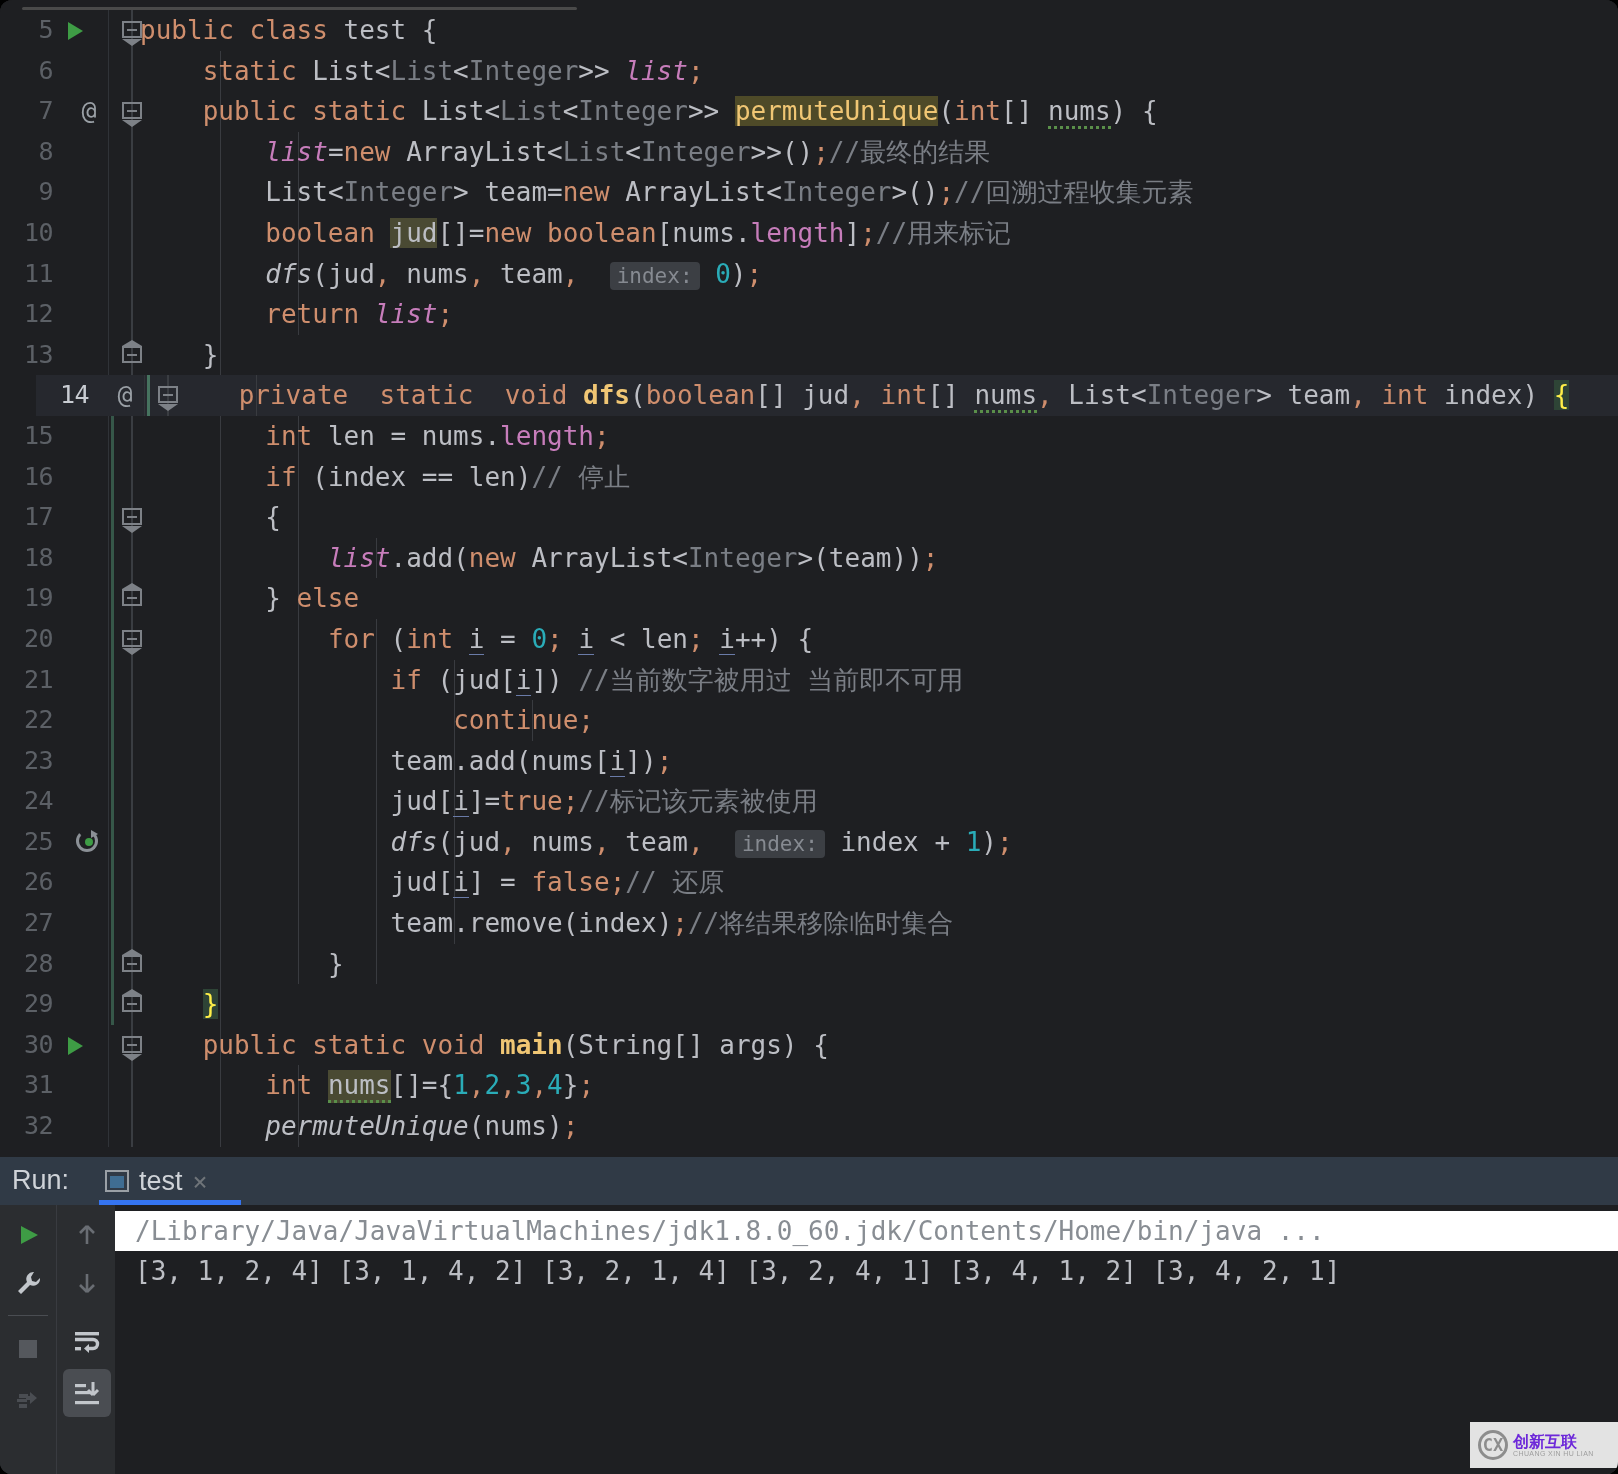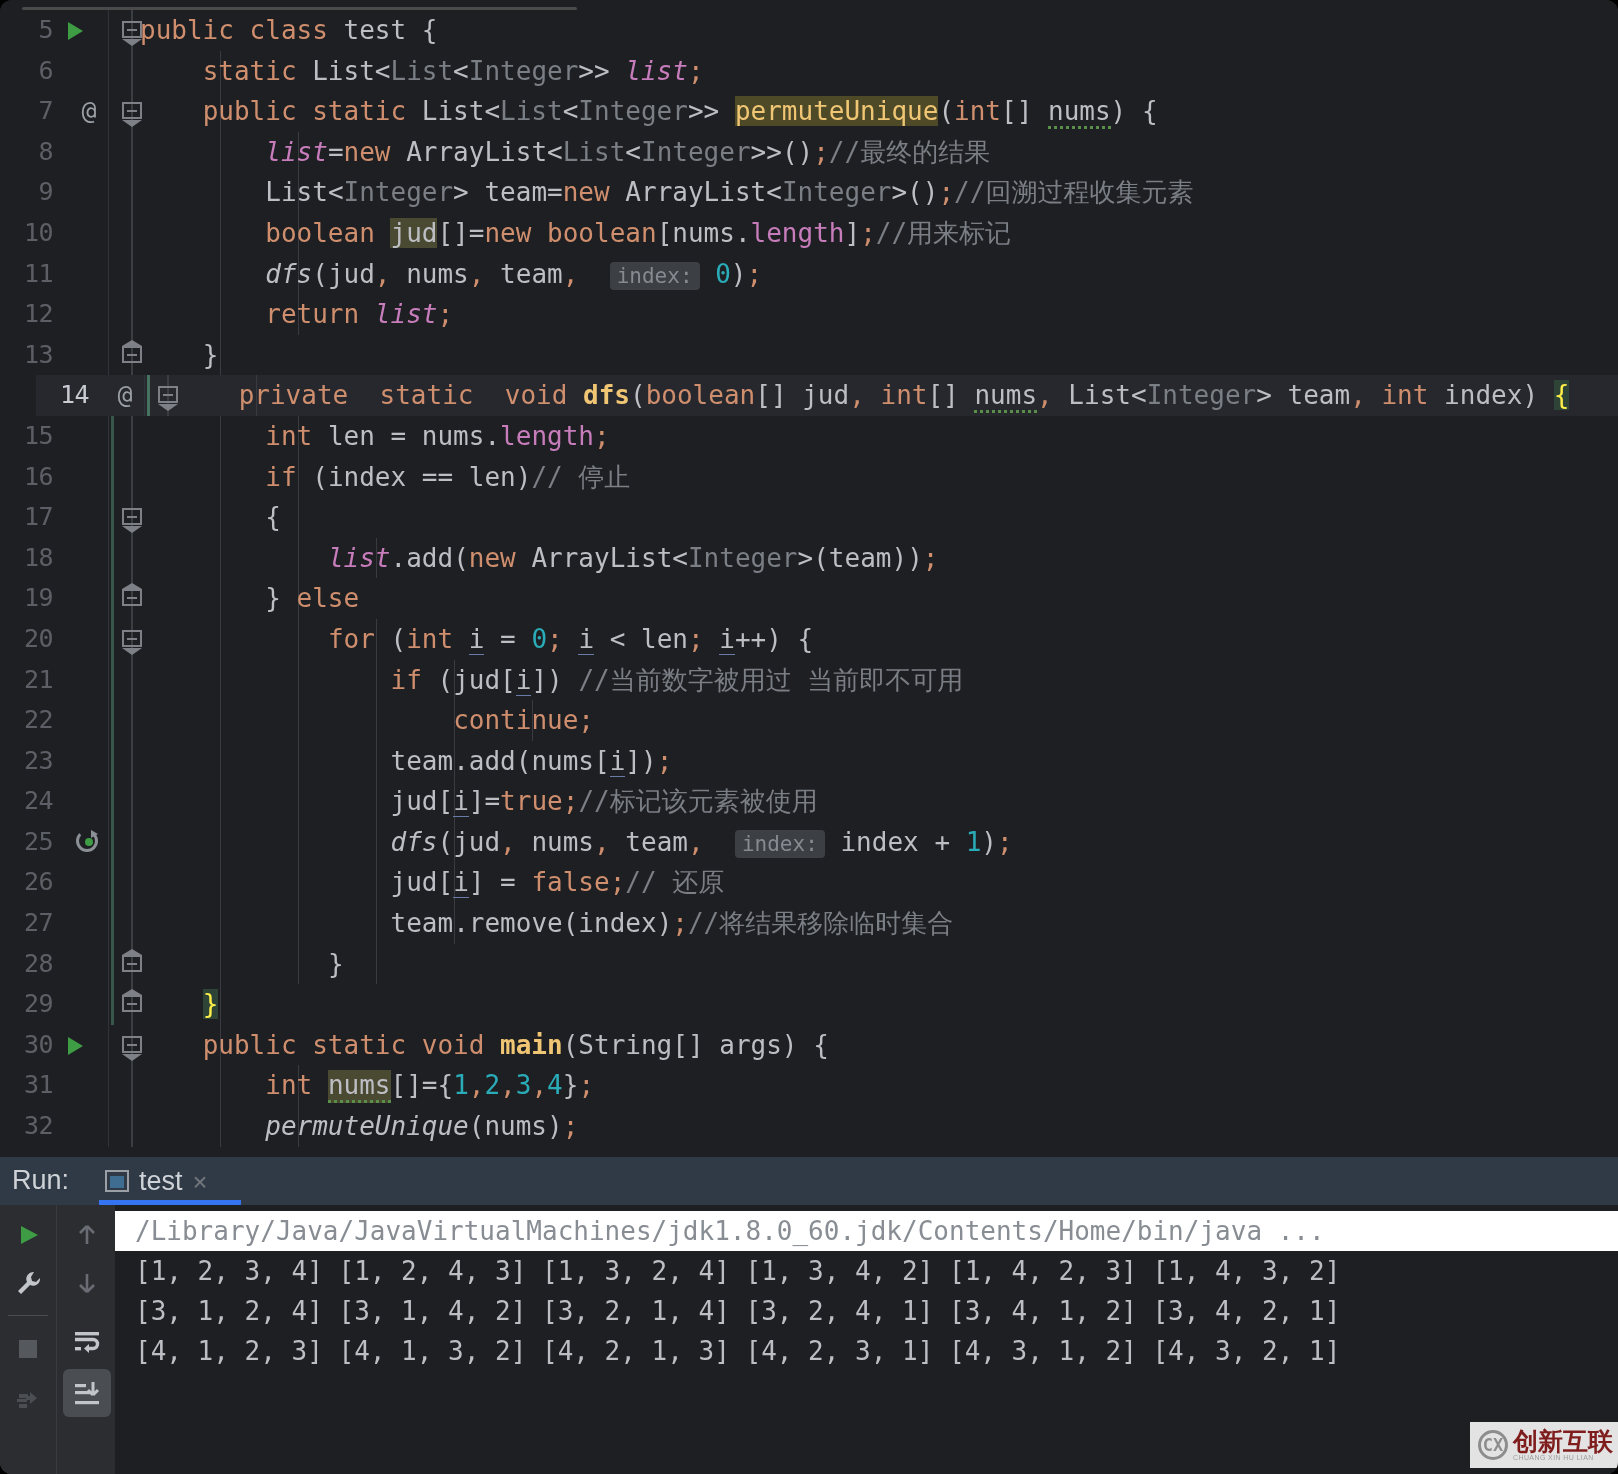--- a/index.html
+++ b/index.html
@@ -233,21 +233,21 @@
     padding-left: 8px;
   }
   .wm-logo {
     width: 30px; height: 30px; border-radius: 50%;
     border: 3px solid #8d8d8d; position: relative;
     display: flex; align-items: center; justify-content: center;
     color: #8d8d8d; font-size: 17px; font-weight: bold;
   }
   .wm-txt { line-height: 1; }
   .wm-cn {
-    font-size: 25px; color: #7f1d1d; font-weight: bold;
+    font-size: 16px; color: #6d28d9; font-weight: bold;
     font-family: "DejaVu Sans", sans-serif;
   }
   .wm-en {
     font-size: 7px; color: #9e9e9e; letter-spacing: 0.4px;
     font-family: "Liberation Sans", sans-serif;
   }
 </style>
 </head>
 <body>
 
@@ -348,23 +348,21 @@
             <rect x="3" y="6" width="11" height="3.2" fill="#c2c6cb"></rect>
             <rect x="3" y="13" width="16" height="3.2" fill="#c2c6cb"></rect>
             <rect x="3" y="23" width="24" height="3.2" fill="#c2c6cb"></rect>
             <path d="M21 4 v11 M21 17 l-5 -5 M21 17 l5 -5" stroke="#c2c6cb" stroke-width="3" fill="none"></path>
           </svg>
         </div>
       </div>
 
       <div class="console">
         <div class="cline dim">/Library/Java/JavaVirtualMachines/jdk1.8.0_60.jdk/Contents/Home/bin/java ...</div>
-        <div class="cline">[1, 2, 3, 4] [1, 2, 4, 3] [1, 3, 2, 4] [1, 3, 4, 2] [1, 4, 2, 3] [1, 4, 3, 2]</div>
         <div class="cline">[3, 1, 2, 4] [3, 1, 4, 2] [3, 2, 1, 4] [3, 2, 4, 1] [3, 4, 1, 2] [3, 4, 2, 1]</div>
-        <div class="cline">[4, 1, 2, 3] [4, 1, 3, 2] [4, 2, 1, 3] [4, 2, 3, 1] [4, 3, 1, 2] [4, 3, 2, 1]</div>
       </div>
 
       <div class="watermark">
         <div class="wm-logo">CX</div>
         <div class="wm-txt">
           <div class="wm-cn">创新互联</div>
           <div class="wm-en">CHUANG XIN HU LIAN</div>
         </div>
       </div>
 

